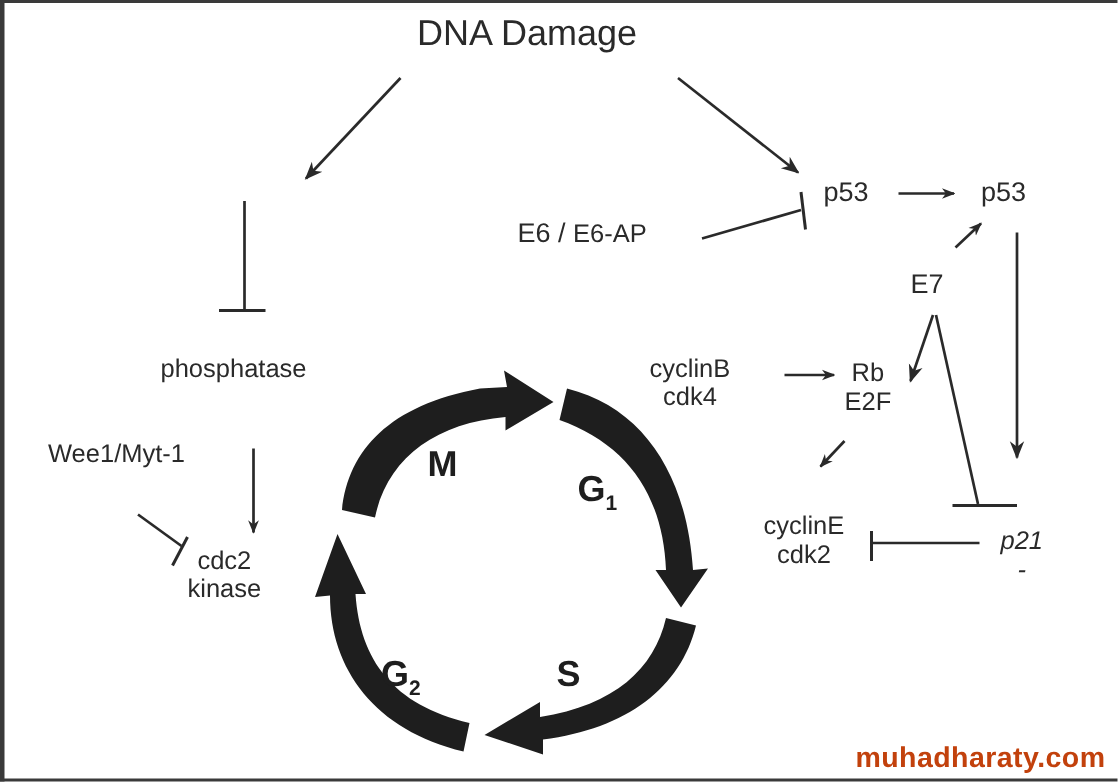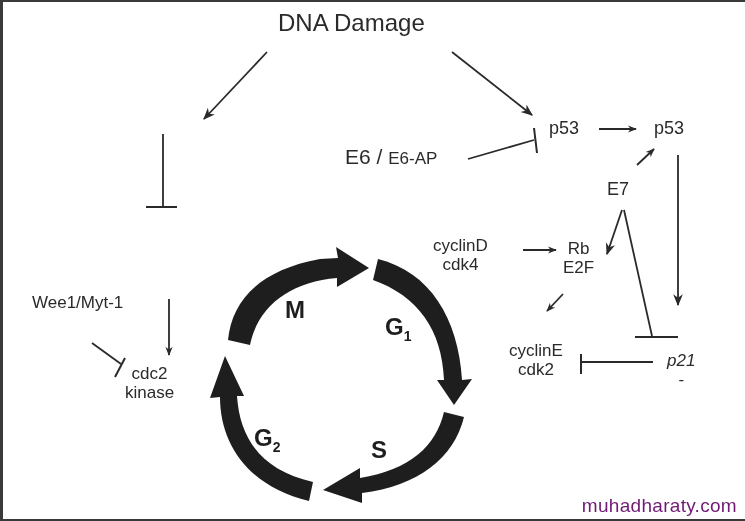--- a/index.html
+++ b/index.html
@@ -6,21 +6,21 @@
   body { width: 745px; height: 521px; position: relative; overflow: hidden;
          font-family: "Liberation Sans", sans-serif; color: #2a2a2a; }
   .frame { position: absolute; left: 0; top: 0; width: 745px; height: 521px; box-sizing: border-box;
            border-top: 2px solid #3a3a3a; border-left: 3px solid #3a3a3a; border-bottom: 2px solid #3a3a3a; }
   svg { position: absolute; left: 0; top: 0; }
   .lbl { position: absolute; white-space: nowrap; text-align: center; line-height: 1.12; }
   .t18 { font-size: 18px; }
   .t17 { font-size: 17px; }
   .phase { position: absolute; font-weight: bold; font-size: 24px; color: #1e1e1e; }
   .phase sub { font-size: 14px; vertical-align: -6px; }
-  .wm { position: absolute; right: 8px; bottom: 4px; font-weight: normal; font-size: 19px; color: #701a75; letter-spacing: 0.3px; margin-left: 30px; }
+  .wm { position: absolute; right: 8px; bottom: 4px; font-weight: bold; font-size: 19px; color: #c2410c; letter-spacing: 0.3px; margin-left: 30px; }
 </style>
 </head>
 <body>
 
 <div class="frame"></div>
 
 <svg width="745" height="521" viewBox="0 0 745 521">
   <defs>
     <marker id="ah" viewBox="0 0 10 10" refX="9" refY="5" markerWidth="9" markerHeight="9" orient="auto-start-reverse" markerUnits="userSpaceOnUse">
       <path d="M0,1 L10,5 L0,9 L3,5 z" fill="#2a2a2a"></path>
@@ -80,39 +80,40 @@
     <path d="M309,501 C250,487 220,446 220,397 L210,398 L225,356 L244,396 L237,396 C240,440 262,470 313,482 Z"></path>
   </g>
 </svg>
 
 <div class="lbl" style="left:278px; top:10px; font-size:24px;">DNA Damage</div>
 
 <div class="lbl t18" style="left:549px; top:118px;">p53</div>
 <div class="lbl t18" style="left:654px; top:118px;">p53</div>
 
 <div class="lbl" style="left:345px; top:145px;">
-  <span style="font-size:21px;">E6 / </span><span style="font-size:17px;">E6-AP</span>
+  <span style="font-size:18px;">E6 / </span><span style="font-size:17px;">E6-AP</span>
 </div>
 
 <div class="lbl t18" style="left:607px; top:179px;">E7</div>
 
 <div class="lbl t17" style="left:107px; top:236px;">
+  <div>phosphatase</div>
 </div>
 
 <div class="lbl t17" style="left:32px; top:293px;">
   <div>Wee1/Myt-1</div>
 </div>
 
 <div class="lbl t17" style="left:125px; top:364px;">
   <div>cdc2</div>
   <div>kinase</div>
 </div>
 
 <div class="lbl t17" style="left:433px; top:236px;">
-  <div>cyclinD</div>
+  <div>cyclinB</div>
   <div>cdk4</div>
 </div>
 
 <div class="lbl t17" style="left:563px; top:239px;">
   <div>Rb</div>
   <div>E2F</div>
 </div>
 
 <div class="lbl t17" style="left:480px; top:341px;margin-left:29px;">
   <div>cyclinE</div>
@@ -122,17 +123,17 @@
 <div class="lbl t17" style="left:667px; top:351px;font-style:italic;">
   <div>p21</div>
   <div>-</div>
 </div>
 
 <div class="phase" style="left:285px; top:296px;">M</div>
 <div class="phase" style="left:385px; top:313px;">
   <span>G</span><sub>1</sub>
 </div>
 <div class="phase" style="left:371px; top:436px;">S</div>
-<div class="phase" style="left:254px; top:424px;">
+<div class="phase" style="left:254px; top:436px;">
   <span>G</span><sub>2</sub>
 </div>
 
 <div class="wm">muhadharaty.com</div>
 
 </body></html>

